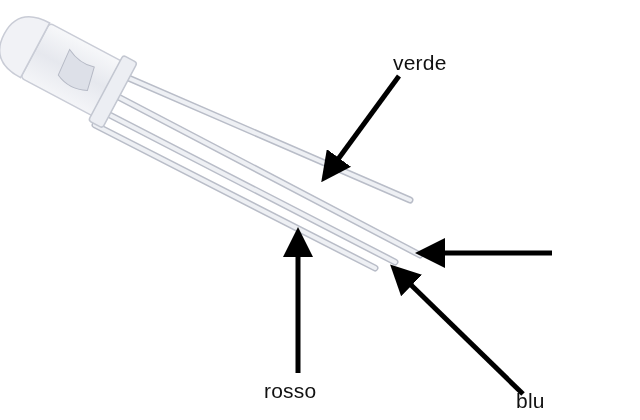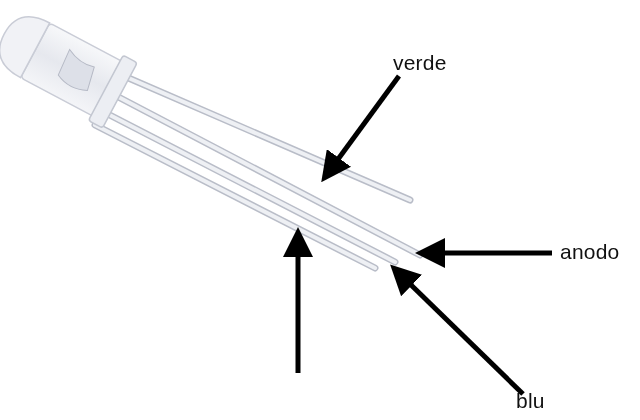--- a/index.html
+++ b/index.html
@@ -52,15 +52,15 @@
 
     <g stroke="#000" stroke-width="5" fill="none">
       <line x1="399" y1="76" x2="336" y2="162" marker-end="url(#ah)"></line>
       <line x1="552" y1="253" x2="440" y2="253" marker-end="url(#ah)"></line>
       <line x1="298" y1="373" x2="298" y2="252" marker-end="url(#ah)"></line>
       <line x1="523" y1="394" x2="408" y2="282" marker-end="url(#ah)"></line>
     </g>
   </svg>
 
   <div class="label" style="left:393px; top:52px;">verde</div>
-  <div class="label" style="left:560px; top:241px;">anodo</div>
+  <div class="label" style="left:264px; top:380px;">rosso</div>
   <div class="label" style="left:516px; top:390px;">blu</div>
 </div>
 
 </body></html>

